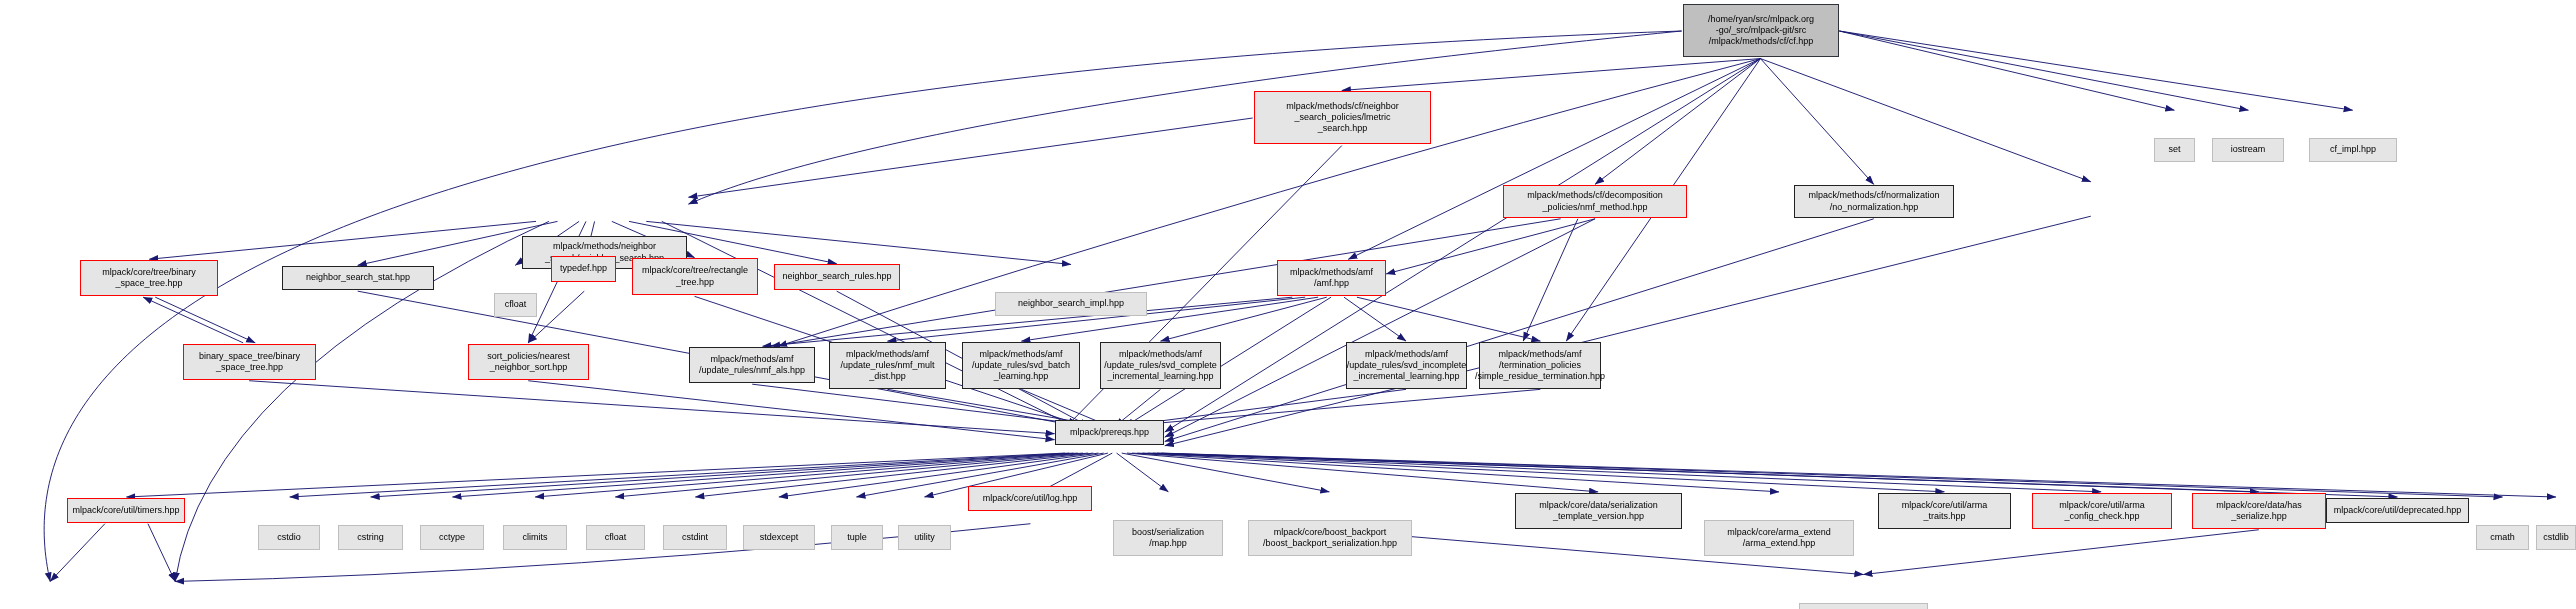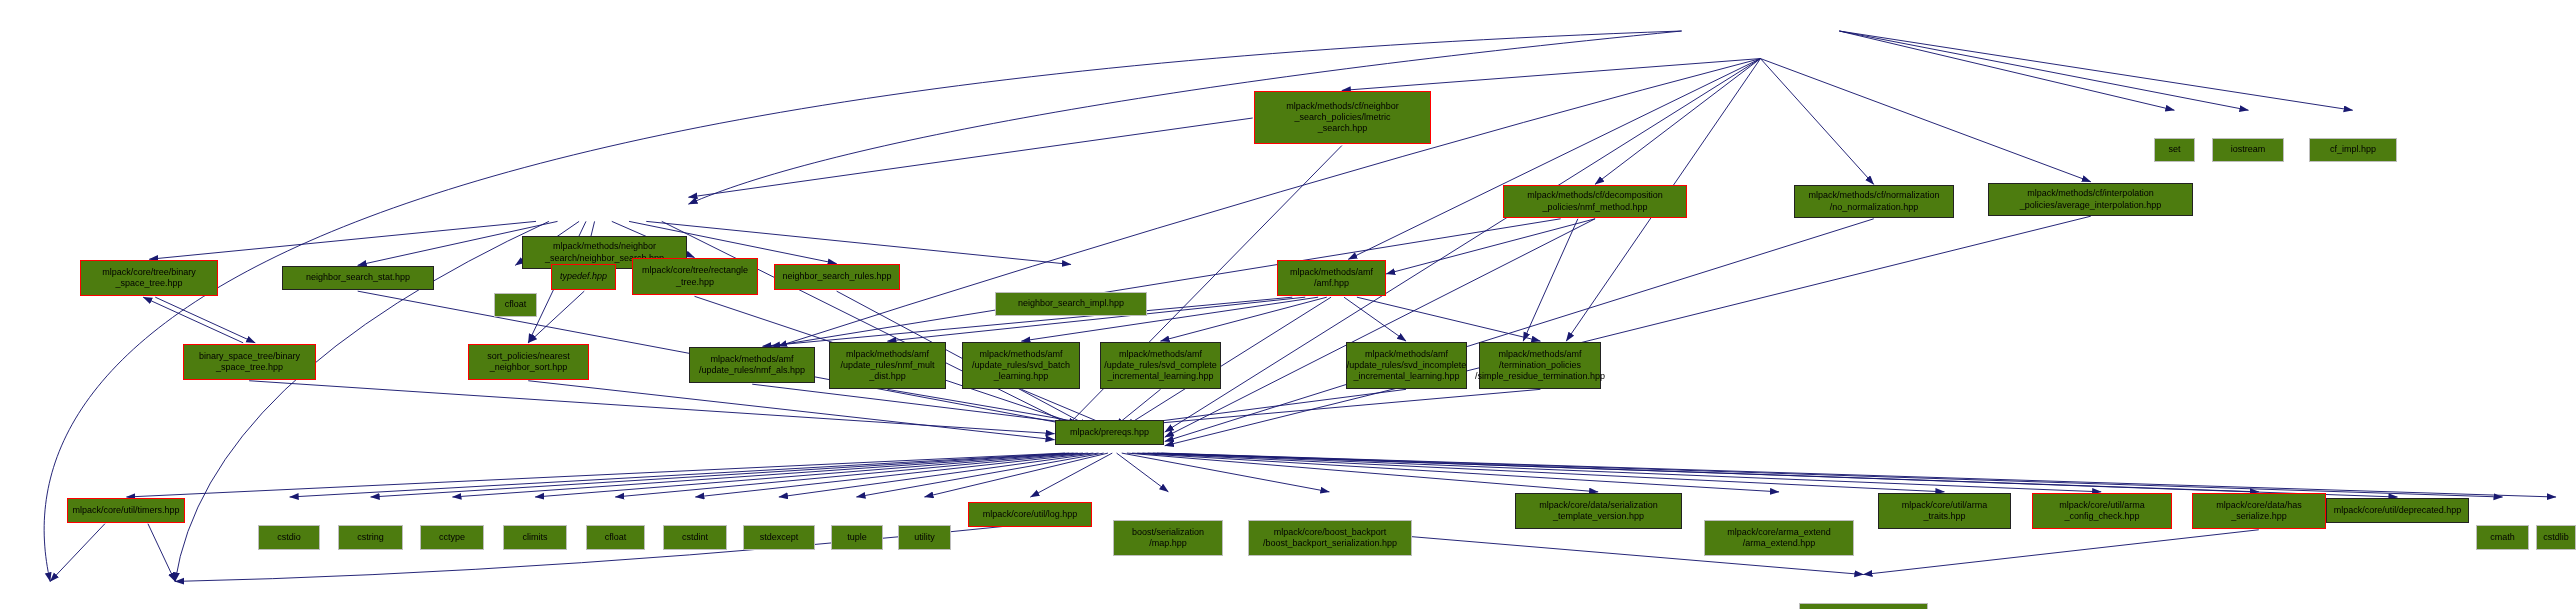--- a/index.html
+++ b/index.html
@@ -4,21 +4,21 @@
 <style>
   html,body{margin:0;padding:0;background:#ffffff;}
   #graph-canvas{
     position:relative;width:2576px;height:609px;overflow:hidden;
     font-family:"Liberation Sans",sans-serif;background:#ffffff;
   }
   #edge-layer{position:absolute;left:0;top:0;width:2576px;height:609px;}
   .node{
     position:absolute;display:flex;align-items:center;justify-content:center;
     text-align:center;font-size:9px;line-height:1.25;color:#000;
-    background:#4d7c0f;border:0.9px solid #222222;white-space:pre-line;
+    background:#e5e5e5;border:0.9px solid #222222;white-space:pre-line;
     box-sizing:border-box;cursor:pointer;z-index:2;
   }
   .node.red{border:1.2px solid #ff0000;}
   .node.plain{border:0.9px solid #bebebe;margin-top:27px;}
   .node.root{background:#bfbfbf;border:1.2px solid #30343a;font-weight:normal;}
   .edge{fill:none;stroke:#191970;stroke-width:1.1px;}
 </style>
 </head>
 <body>
 
@@ -104,39 +104,40 @@
         <path d="M1343,526 L2905,577" class="edge" stroke="#191970" marker-end="url(#arrowhead)"></path>
         <path d="M1348,526 L2967,577" class="edge" stroke="#191970" marker-end="url(#arrowhead)"></path>
         <path d="M121.5,608 L58,675" class="edge" stroke="#191970" marker-end="url(#arrowhead)"></path>
         <path d="M171.5,608 L203,675" class="edge" stroke="#191970" marker-end="url(#arrowhead)"></path>
         <path d="M1196,608 Q650,665 203,675" class="edge" stroke="#191970" marker-end="url(#arrowhead)"></path>
         <path d="M1543,615 L2163,667" class="edge" stroke="#191970" marker-end="url(#arrowhead)"></path>
         <path d="M2622,615 L2163,667" class="edge" stroke="#191970" marker-end="url(#arrowhead)"></path>
       </g>
   </svg>
 
+<div class="node root" style="left: 1683px; top: 4.3px; width: 156px; height: 53px;"><span>/home/ryan/src/mlpack.org
+-go/_src/mlpack-git/src
+/mlpack/methods/cf/cf.hpp</span></div>
     <div class="node plain" style="left: 2154px; top: 111px; width: 41px; height: 24px;"><span>set</span></div>
     <div class="node plain" style="left: 2212px; top: 111px; width: 72px; height: 24px;"><span>iostream</span></div>
     <div class="node plain" style="left: 2309px; top: 111px; width: 88px; height: 24px;"><span>cf_impl.hpp</span></div>
     <div class="node red" style="left: 1254px; top: 91px; width: 177px; height: 53px;"><span>mlpack/methods/cf/neighbor
 _search_policies/lmetric
 _search.hpp</span></div>
     <div class="node " style="left: 522px; top: 188px; width: 165px; height: 33px; margin-top: 48px;"><span>mlpack/methods/neighbor
 _search/neighbor_search.hpp</span></div>
     <div class="node red" style="left: 1503px; top: 185px; width: 184px; height: 33px;"><span>mlpack/methods/cf/decomposition
 _policies/nmf_method.hpp</span></div>
     <div class="node " style="left: 1794px; top: 185px; width: 160px; height: 33px;"><span>mlpack/methods/cf/normalization
 /no_normalization.hpp</span></div>
-    <div class="node " style="left: 1988px; top: 183px; width: 205px; height: 33px;"><span>mlpack/methods/cf/interpolation
-_policies/average_interpolation.hpp</span></div>
     <div class="node red" style="left: 80px; top: 260px; width: 138px; height: 36px;"><span>mlpack/core/tree/binary
 _space_tree.hpp</span></div>
     <div class="node " style="left: 282px; top: 266px; width: 152px; height: 24px;"><span>neighbor_search_stat.hpp</span></div>
     <div class="node plain" style="left: 494px; top: 266px; width: 43px; height: 24px;"><span>cfloat</span></div>
-    <div class="node red" style="left: 551px; top: 264px; width: 65px; height: 26px; font-style: italic;"><span>typedef.hpp</span></div>
+    <div class="node red" style="left: 551px; top: 256px; width: 65px; height: 26px;"><span>typedef.hpp</span></div>
     <div class="node red" style="left: 632px; top: 258px; width: 126px; height: 37px;"><span>mlpack/core/tree/rectangle
 _tree.hpp</span></div>
     <div class="node red" style="left: 774px; top: 264px; width: 126px; height: 26px;"><span>neighbor_search_rules.hpp</span></div>
     <div class="node plain" style="left: 995px; top: 265px; width: 152px; height: 24px;"><span>neighbor_search_impl.hpp</span></div>
     <div class="node red" style="left: 1277px; top: 260px; width: 109px; height: 36px;"><span>mlpack/methods/amf
 /amf.hpp</span></div>
     <div class="node red" style="left: 183px; top: 344px; width: 133px; height: 36px;"><span>binary_space_tree/binary
 _space_tree.hpp</span></div>
     <div class="node red" style="left: 468px; top: 344px; width: 121px; height: 36px;"><span>sort_policies/nearest
 _neighbor_sort.hpp</span></div>
@@ -161,21 +162,21 @@
     <div class="node red" style="left: 67px; top: 498px; width: 118px; height: 25px;"><span>mlpack/core/util/timers.hpp</span></div>
     <div class="node plain" style="left: 258px; top: 498px; width: 62px; height: 25px;"><span>cstdio</span></div>
     <div class="node plain" style="left: 338px; top: 498px; width: 65px; height: 25px;"><span>cstring</span></div>
     <div class="node plain" style="left: 420px; top: 498px; width: 64px; height: 25px;"><span>cctype</span></div>
     <div class="node plain" style="left: 503px; top: 498px; width: 64px; height: 25px;"><span>climits</span></div>
     <div class="node plain" style="left: 586px; top: 498px; width: 59px; height: 25px;"><span>cfloat</span></div>
     <div class="node plain" style="left: 663px; top: 498px; width: 64px; height: 25px;"><span>cstdint</span></div>
     <div class="node plain" style="left: 743px; top: 498px; width: 72px; height: 25px;"><span>stdexcept</span></div>
     <div class="node plain" style="left: 831px; top: 498px; width: 52px; height: 25px;"><span>tuple</span></div>
     <div class="node plain" style="left: 898px; top: 498px; width: 53px; height: 25px;"><span>utility</span></div>
-    <div class="node red" style="left: 968px; top: 502px; width: 124px; height: 25px; justify-content: center;"><span>mlpack/core/util/log.hpp</span></div>
+    <div class="node red" style="left: 968px; top: 486px; width: 124px; height: 25px; justify-content: center;"><span>mlpack/core/util/log.hpp</span></div>
     <div class="node plain" style="left: 1113px; top: 493px; width: 110px; height: 36px;"><span>boost/serialization
 /map.hpp</span></div>
     <div class="node plain" style="left: 1248px; top: 493px; width: 164px; height: 36px;"><span>mlpack/core/boost_backport
 /boost_backport_serialization.hpp</span></div>
     <div class="node " style="left: 1515px; top: 493px; width: 167px; height: 36px;"><span>mlpack/core/data/serialization
 _template_version.hpp</span></div>
     <div class="node plain" style="left: 1704px; top: 493px; width: 150px; height: 36px;"><span>mlpack/core/arma_extend
 /arma_extend.hpp</span></div>
     <div class="node " style="left: 1878px; top: 493px; width: 133px; height: 36px;"><span>mlpack/core/util/arma
 _traits.hpp</span></div>

